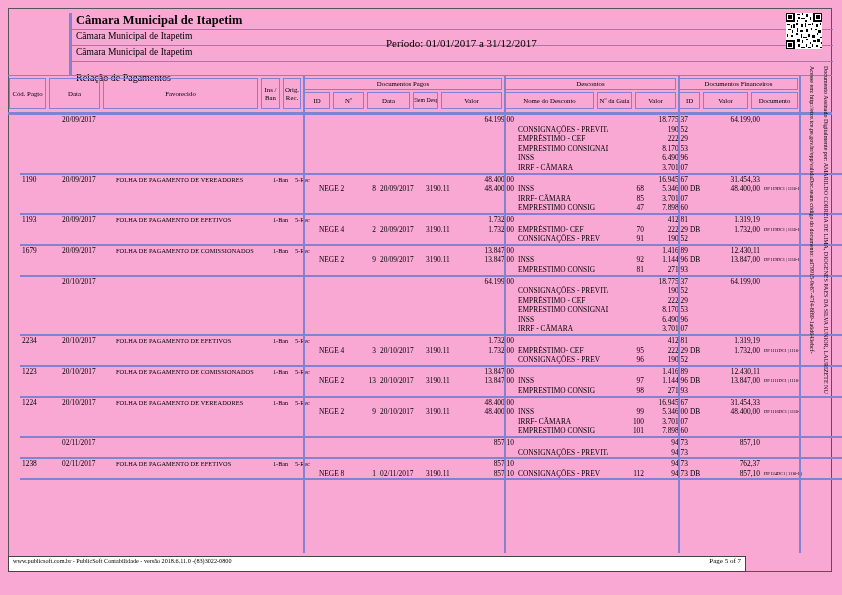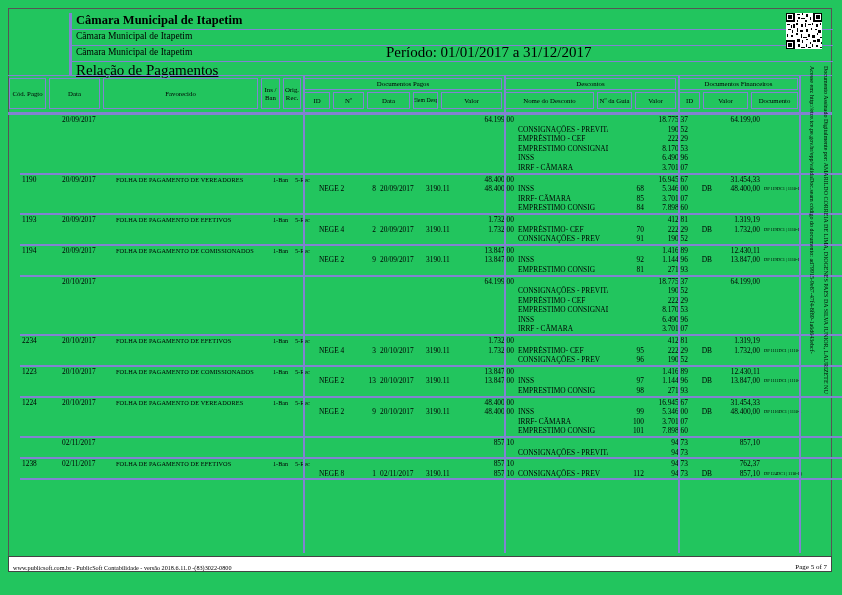--- a/index.html
+++ b/index.html
@@ -1,52 +1,52 @@
 <!DOCTYPE html>
 <html><head>
 <meta charset="utf-8">
 <style>
   :root{ --blue:#8282d2; --ink:#000; }
   html,body{margin:0;padding:0;background:#fff;}
-  .page{position:relative;width:842px;height:595px;background:#22c55e;overflow:hidden;
+  .page{position:relative;width:842px;height:595px;background:#f9a8d4;overflow:hidden;
         font-family:"Liberation Serif","DejaVu Serif",serif;color:var(--ink);}
   .pageborder{position:absolute;left:8px;top:8px;width:824px;height:564px;border:1px solid #555;box-sizing:border-box;}
   
   .accent-bar{position:absolute;left:69px;top:13px;width:3px;height:62px;background:var(--blue);}
   .hl{position:absolute;left:70px;width:763px;height:0;border-top:1px solid var(--blue);}
   .t1{position:absolute;left:76px;top:13px;font-size:12.5px;font-weight:bold;white-space:nowrap;}
   .t2{position:absolute;left:76px;top:31px;font-size:9.5px;white-space:nowrap;}
   .t3{position:absolute;left:76px;top:47px;font-size:9.5px;white-space:nowrap;}
-  .t4{position:absolute;left:76px;top:62px;font-size:15px;white-space:nowrap;text-decoration:underline;}
-  .period{position:absolute;left:386px;top:44px;font-size:15px;white-space:nowrap;}
+  .t4{position:absolute;left:76px;top:72px;font-size:10px;white-space:nowrap;}
+  .period{position:absolute;left:386px;top:37px;font-size:11px;white-space:nowrap;}
   .qr{position:absolute;left:786px;top:13px;width:36px;height:36px;}
   
   .thead{position:absolute;left:8px;top:75px;width:824px;height:36px;z-index:2;
          border-top:1.5px solid var(--blue);border-bottom:3.5px solid var(--blue);}
   .hc{position:absolute;border:1px solid var(--blue);box-sizing:border-box;
       display:flex;flex-direction:column;align-items:center;justify-content:center;
       font-size:6.8px;line-height:7.5px;text-align:center;overflow:hidden;white-space:nowrap;}
   
   .tbody{position:absolute;left:20px;top:115px;width:824px;height:438px;overflow:hidden;z-index:1;}
   .blk{border-bottom:2px solid var(--blue);}
   .line{display:grid;grid-template-columns:40px 54px 158px 22px 21px 29px 34px 46px 28px 64px 92px 38px 44px 24px 48px 50px;height:9.6px;}
   .c{font-size:7.4px;line-height:9.6px;padding:0 2px;white-space:nowrap;overflow:hidden;box-sizing:border-box;}
   .r{text-align:right;}
   .c-fav{font-size:6.3px;letter-spacing:.1px;}
   .c-ins,.c-orig{font-size:6.2px;padding:0 1px;}
   .c-id{padding-left:4px;}
-  .c-fid{padding-left:0;text-align:right;}
+  .c-fid{padding-left:0;}
   .c-fdoc{font-size:4.5px;padding-left:2px;letter-spacing:-.1px;}
   .vl{position:absolute;top:75px;height:478px;width:1.5px;background:var(--blue);z-index:3;}
   
   .sig{position:absolute;left:801px;top:66px;width:32px;height:492px;z-index:4;
        writing-mode:vertical-rl;font-size:6px;line-height:14px;white-space:nowrap;color:#000;}
   
-  .footer{position:absolute;left:8px;top:556px;width:824px;height:16px;border:1px solid #444;box-sizing:border-box;
-          display:flex;justify-content:space-between;align-items:flex-end;padding:0 4px;z-index:5;background:#fff;}
+  .footer{position:absolute;left:8px;top:556px;width:738px;height:16px;border:1px solid #444;box-sizing:border-box;
+          display:flex;justify-content:space-between;align-items:flex-start;padding:0 4px;z-index:5;background:#fff;}
   .f-left{font-size:6.2px;}
   .f-right{font-size:7px;}
 </style>
 </head>
 <body>
 
 <div class="page">
   <div class="pageborder"></div>
 
   <div class="accent-bar"></div>
@@ -316,21 +316,21 @@
           <span class="c c-data"></span>
           <span class="c c-fav"></span>
           <span class="c c-ins"></span>
           <span class="c c-orig"></span>
           <span class="c c-id"></span>
           <span class="c c-num r"></span>
           <span class="c c-ddata"></span>
           <span class="c c-elem"></span>
           <span class="c c-valor r"></span>
           <span class="c c-dnome">EMPRESTIMO CONSIG</span>
-          <span class="c c-dguia r">84</span>
+          <span class="c c-dguia r">47</span>
           <span class="c c-dvalor r">7.898,60</span>
           <span class="c c-fid"></span>
           <span class="c c-fvalor r"></span>
           <span class="c c-fdoc"></span>
         </div>
       </div>
       <div class="blk">
         <div class="line">
           <span class="c c-cod">1193</span>
           <span class="c c-data">20/09/2017</span>
@@ -381,21 +381,21 @@
           <span class="c c-dnome">CONSIGNAÇÕES - PREV</span>
           <span class="c c-dguia r">91</span>
           <span class="c c-dvalor r">190,52</span>
           <span class="c c-fid"></span>
           <span class="c c-fvalor r"></span>
           <span class="c c-fdoc"></span>
         </div>
       </div>
       <div class="blk">
         <div class="line">
-          <span class="c c-cod">1194</span>
+          <span class="c c-cod">1679</span>
           <span class="c c-data">20/09/2017</span>
           <span class="c c-fav">FOLHA DE PAGAMENTO DE COMISSIONADOS</span>
           <span class="c c-ins">1-Ban</span>
           <span class="c c-orig">5-Rec</span>
           <span class="c c-id"></span>
           <span class="c c-num r"></span>
           <span class="c c-ddata"></span>
           <span class="c c-elem"></span>
           <span class="c c-valor r">13.847,00</span>
           <span class="c c-dnome"></span>

